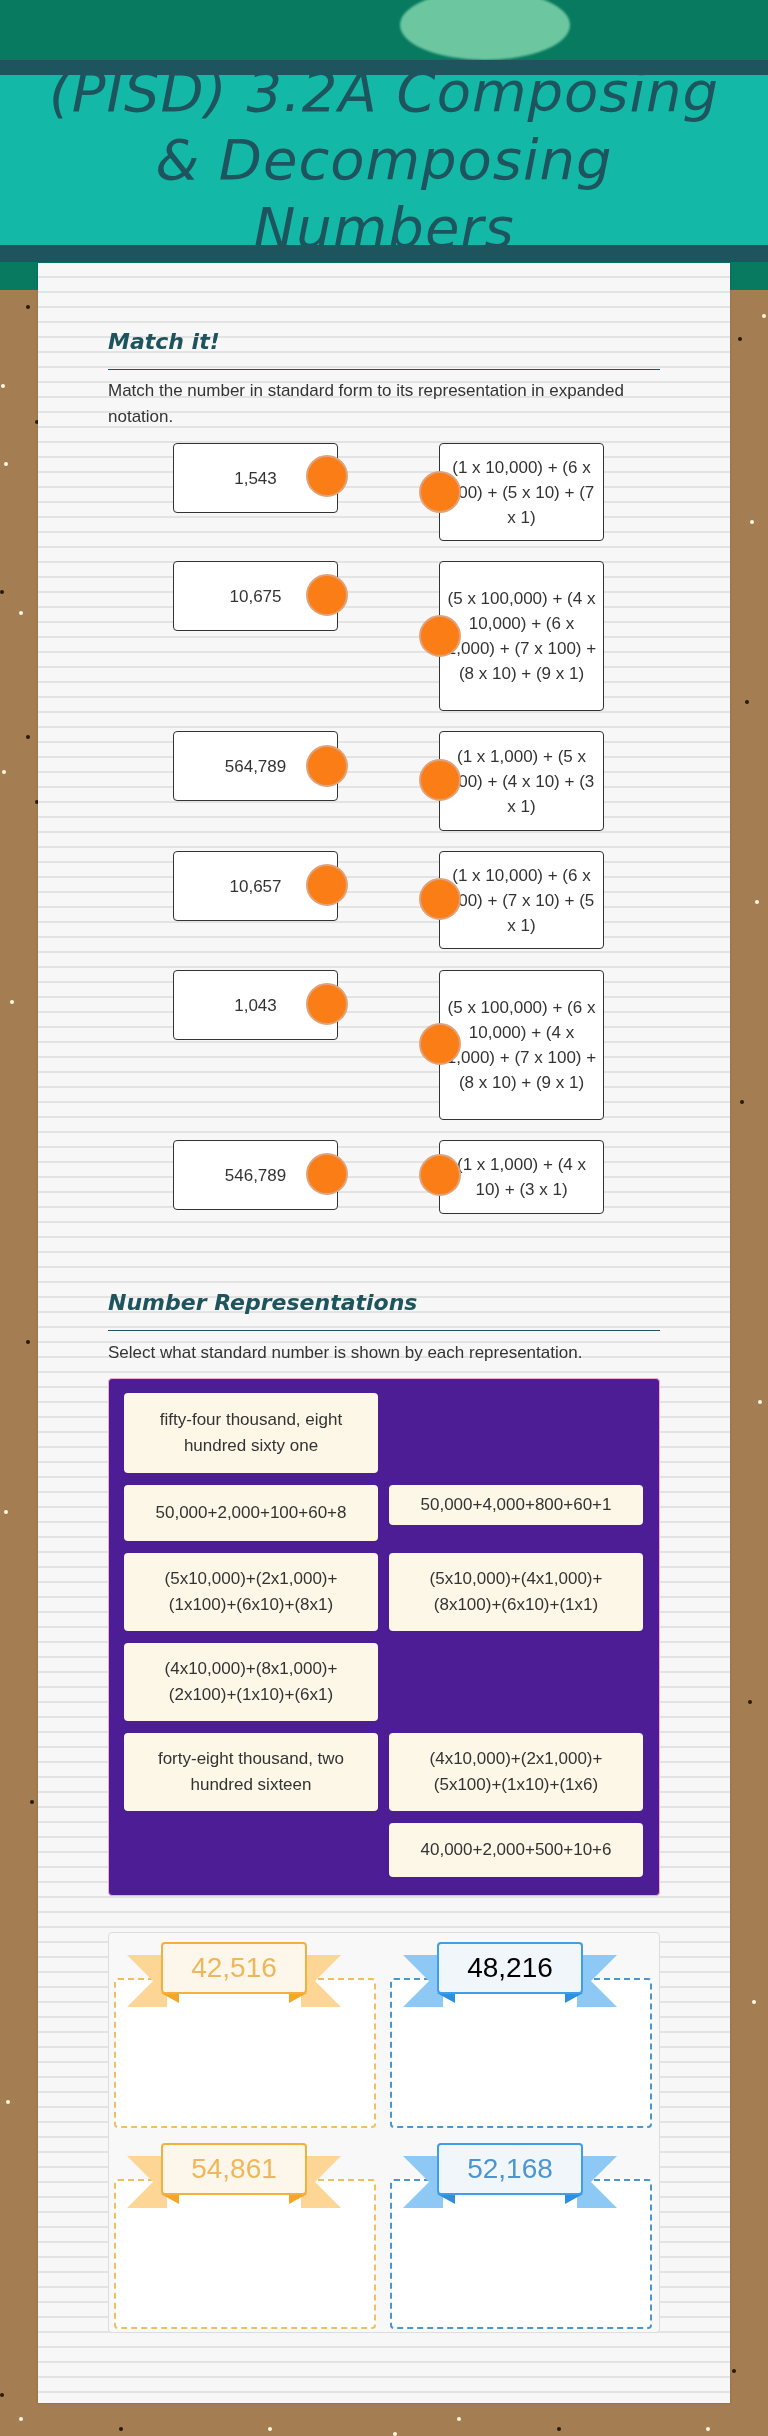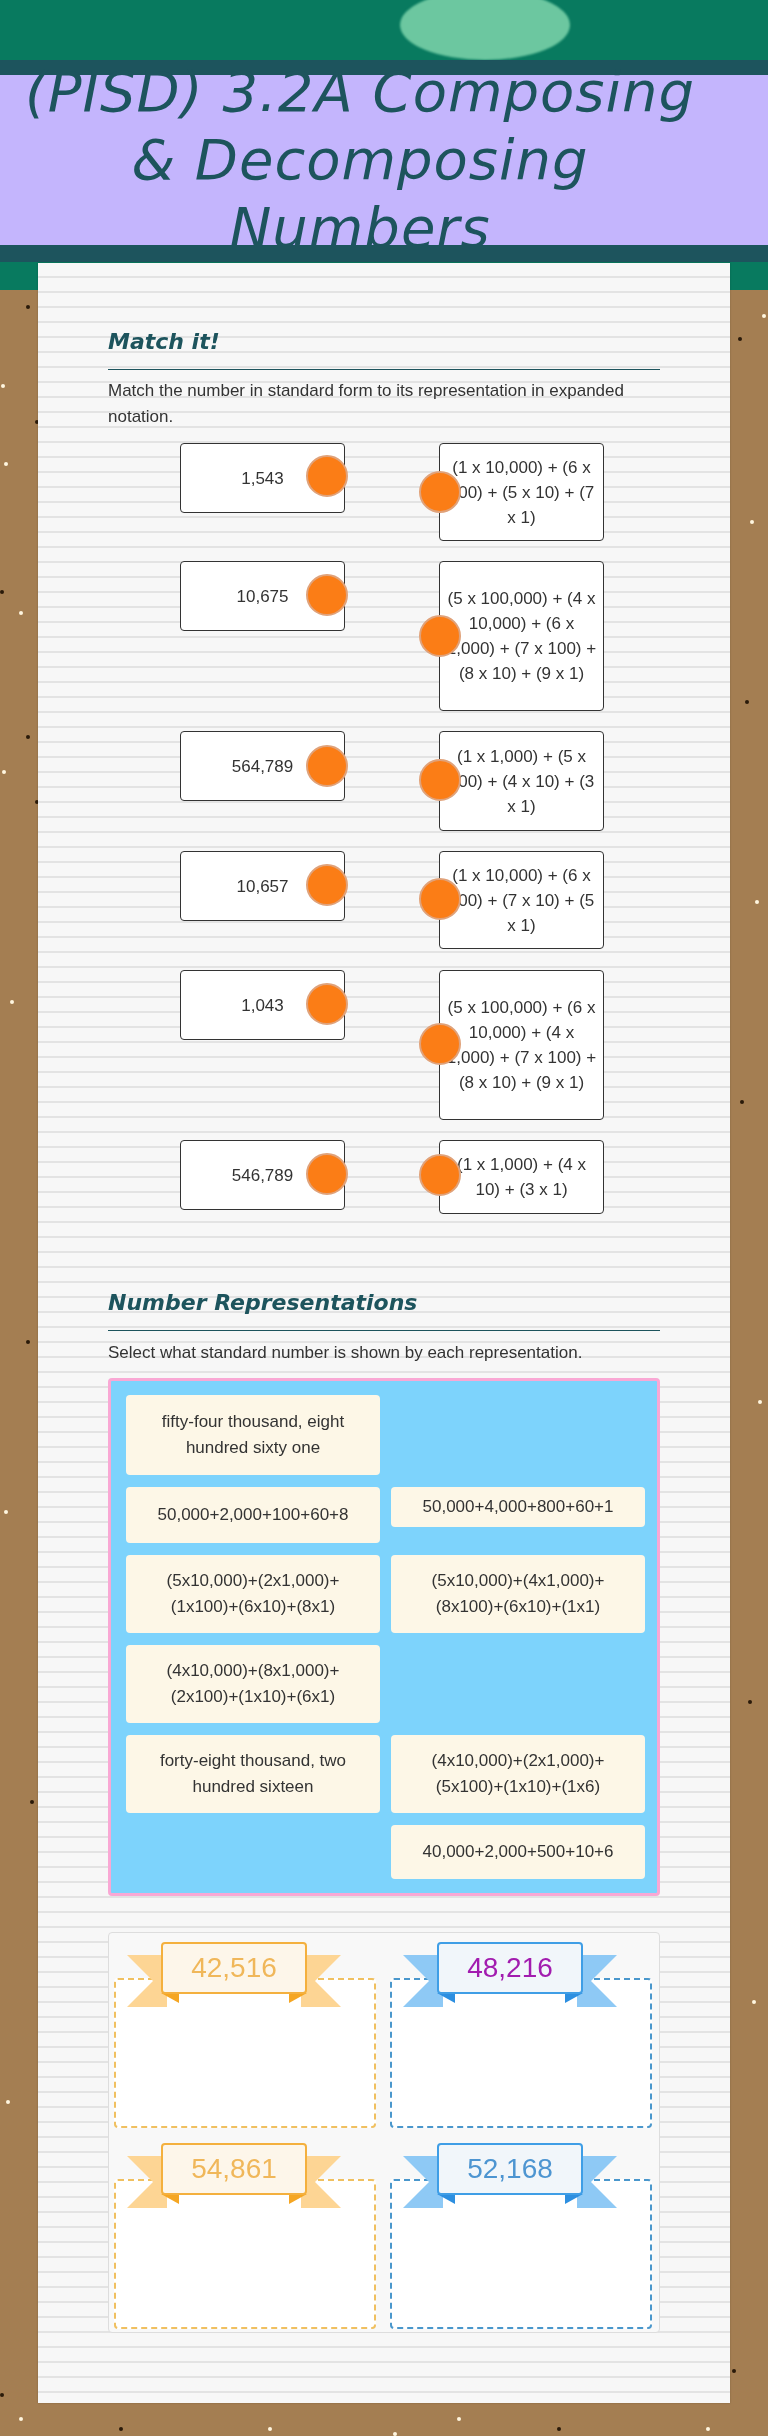--- a/index.html
+++ b/index.html
@@ -8,21 +8,21 @@
     background:#a47e52;
     font-family:"Liberation Sans", sans-serif;
   }
   .bg-dots { position:absolute; inset:0; pointer-events:none; }
   .dot-w { position:absolute; width:4px; height:4px; border-radius:50%; background:#fff6e0; }
   .dot-b { position:absolute; width:4px; height:4px; border-radius:50%; background:#2a1a0a; }
 
   .hdr-top { position:absolute; left:0; top:0; width:768px; height:60px; background:#087a5f; overflow:hidden; }
   .hdr-blob { position:absolute; left:400px; top:-10px; width:170px; height:70px; border-radius:50%; background:#6cc7a0; filter:blur(1px); }
   .hdr-band1 { position:absolute; left:0; top:60px; width:768px; height:15px; background:#1d545d; }
-  .hdr-title-area { position:absolute; left:0; top:75px; width:768px; height:170px; background:#c4b5fd; display:flex; align-items:center; }
+  .hdr-title-area { position:absolute; left:0; top:75px; width:768px; height:170px; background:#14b8a6; display:flex; align-items:center; justify-content:center; }
   .hdr-title {
     width:720px; text-align:center; color:#1d545d;
     font-family:"DejaVu Sans", sans-serif; font-style:oblique; font-weight:normal;
     font-size:56px; line-height:68px; letter-spacing:1px; margin:0;
   }
   .hdr-band2 { position:absolute; left:0; top:245px; width:768px; height:17px; background:#1d545d; }
   .hdr-green { position:absolute; left:0; top:262px; width:768px; height:28px; background:#087a5f; }
 
   .paper {
     position:absolute; left:38px; top:263px; width:692px; height:2140px;
@@ -36,30 +36,30 @@
     font-family:"DejaVu Sans", sans-serif; font-style:oblique; font-size:22px; margin:0;
   }
   .sec-rule { position:absolute; left:108px; width:552px; height:1px; background:#1d545d; }
   .sec-instr { position:absolute; left:108px; width:552px; color:#333; font-size:17px; line-height:26px; margin:0; }
 
   .mbox {
     position:absolute; background:#fff; border:1px solid #333; border-radius:4px;
     box-sizing:border-box; display:flex; align-items:center; justify-content:center;
     text-align:center; color:#333; font-size:17px; line-height:25px; padding:0 6px;
   }
-  .mbox.left { left:180px; width:165px; height:70px; }
+  .mbox.left { left:173px; width:165px; height:70px; }
   .mbox.right { left:439px; width:165px; }
   .odot {
     position:absolute; width:42px; height:42px; border-radius:50%;
     background:#fb7d16; border:2px solid #e0a27a; box-sizing:border-box;
   }
 
   .rep-wrap {
     position:absolute; left:108px; top:1378px; width:552px; height:518px;
-    background:#7dd3fc; border:3px solid #f9a8d4; border-radius:4px; box-sizing:border-box;
+    background:#4c1d95; border:1px solid #f9a8d4; border-radius:4px; box-sizing:border-box;
   }
   .rep-cell {
     position:absolute; width:254px; background:#fdf7e7; border-radius:4px;
     display:flex; align-items:center; justify-content:center; text-align:center;
     color:#333; font-size:17px; line-height:26px; padding:0 10px; box-sizing:border-box;
   }
 
   .grp-wrap {
     position:absolute; left:108px; top:1932px; width:552px; height:401px;
     background:#f8f8f8; border:1px solid #ddd; border-radius:4px; box-sizing:border-box;
@@ -230,21 +230,21 @@
       <span>42,516</span>
     </div>
 
   <div class="grp-zone" style="left:281px;top:45px;border-color:#4a97cc"></div>
   <svg class="ribbon" style="left:294px;top:8px" viewBox="0 0 214 66">
     <polygon points="0,14 40,14 40,66 0,66 26,40" fill="#8ec9f5"></polygon>
     <polygon points="214,14 174,14 174,66 214,66 188,40" fill="#8ec9f5"></polygon>
     <polygon points="34,52 52,52 52,62" fill="#2d8fe0"></polygon>
     <polygon points="180,52 162,52 162,62" fill="#2d8fe0"></polygon>
   </svg>
-  <div class="rib-label" style="left:328px;top:9px;background:#f1f6fa;border-color:#3f9ee6;color:#a21caf">
+  <div class="rib-label" style="left:328px;top:9px;background:#f1f6fa;border-color:#3f9ee6;color:#000000">
       <span>48,216</span>
     </div>
 
   <div class="grp-zone" style="left:5px;top:246px;border-color:#f0c060"></div>
   <svg class="ribbon" style="left:18px;top:209px" viewBox="0 0 214 66">
     <polygon points="0,14 40,14 40,66 0,66 26,40" fill="#fdd594"></polygon>
     <polygon points="214,14 174,14 174,66 214,66 188,40" fill="#fdd594"></polygon>
     <polygon points="34,52 52,52 52,62" fill="#f5a623"></polygon>
     <polygon points="180,52 162,52 162,62" fill="#f5a623"></polygon>
   </svg>

